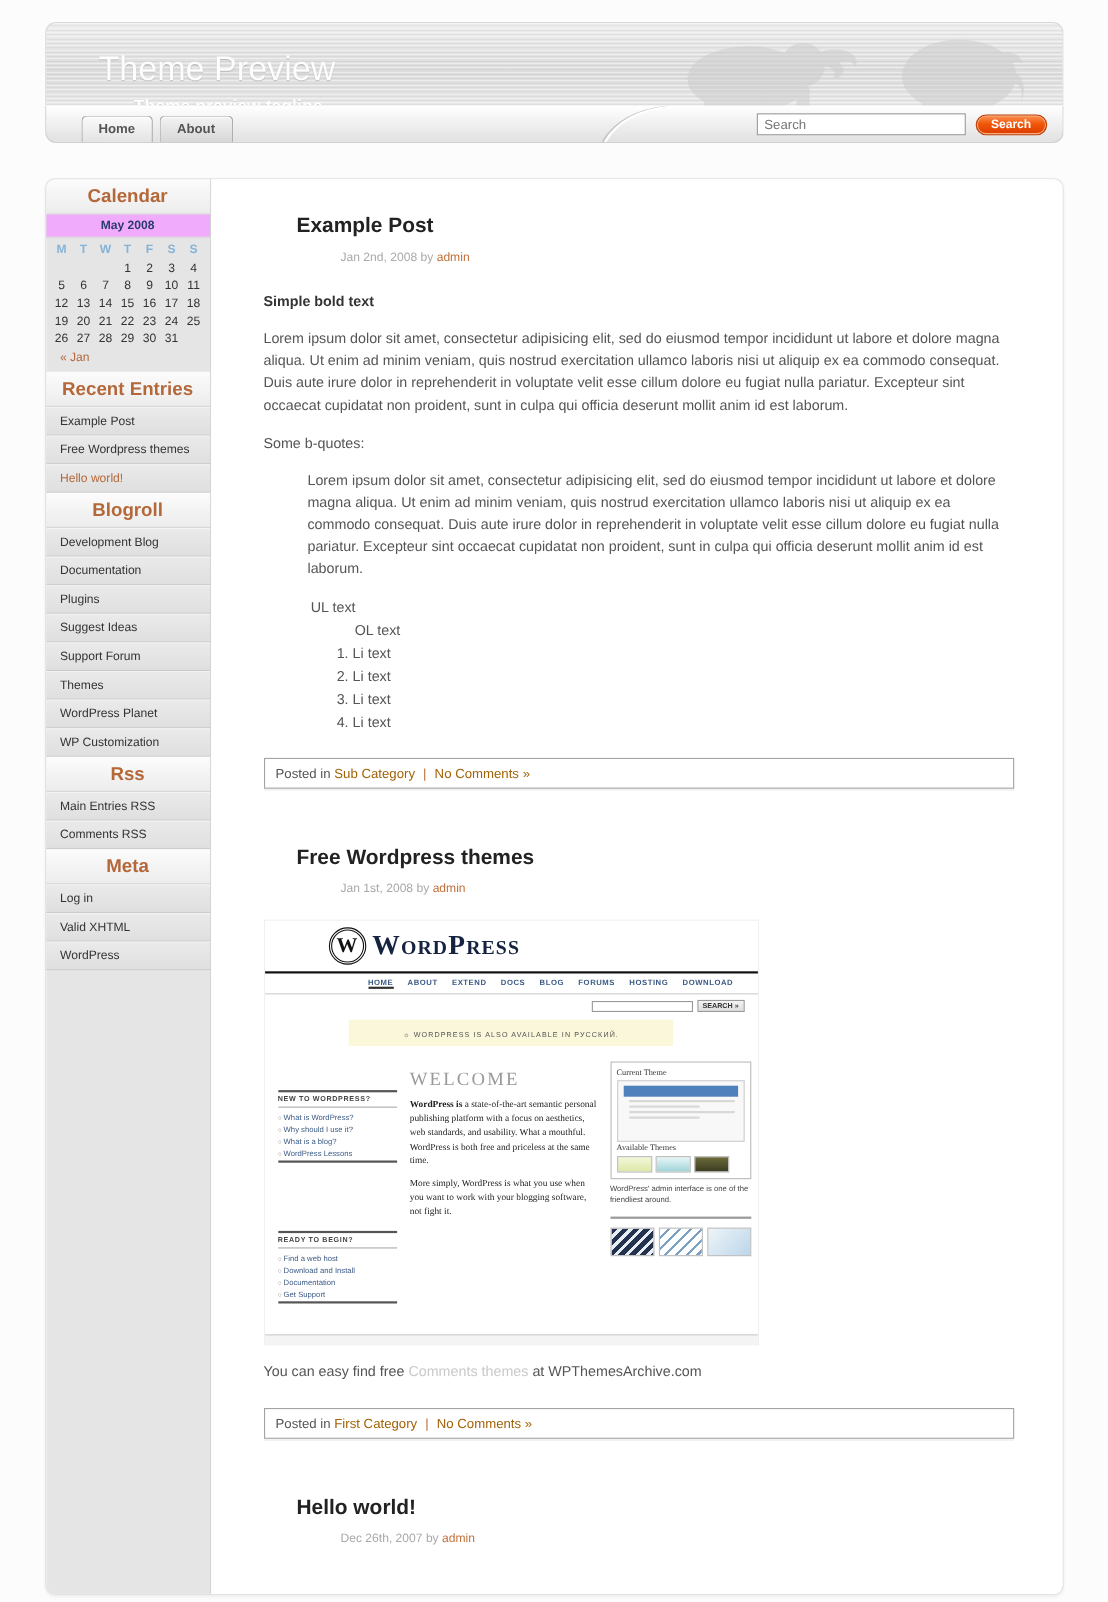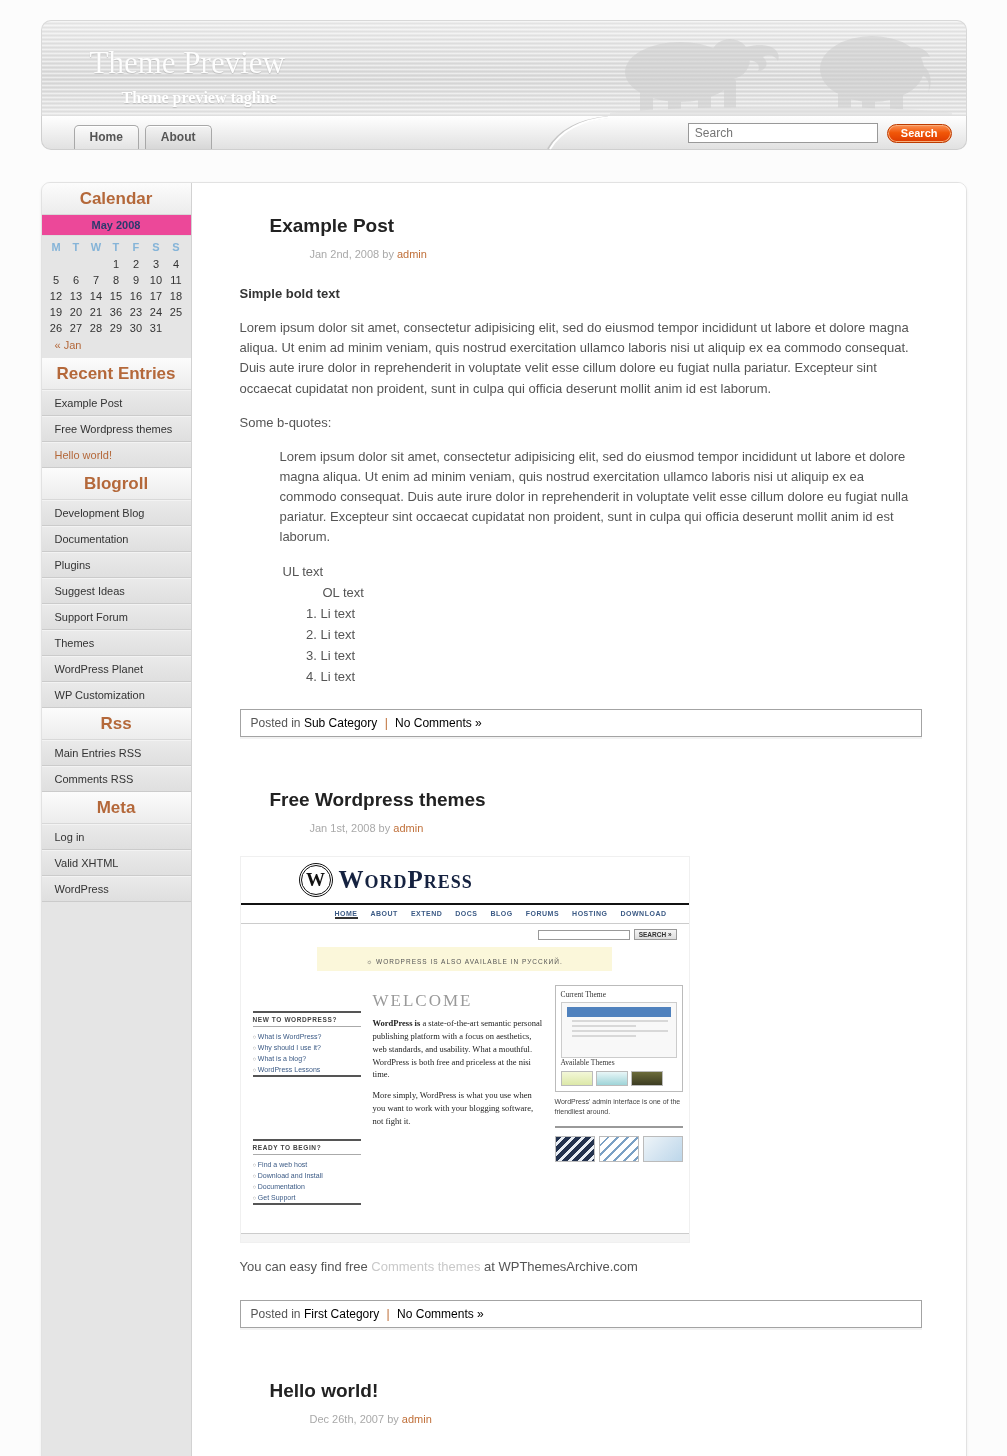--- a/index.html
+++ b/index.html
@@ -6,28 +6,27 @@
   html,body { margin:0; padding:0; }
   body {
     background:#fcfcfc;
     font-family:"Liberation Sans", sans-serif;
     color:#555;
   }
   .container { width:926px; margin:0 auto; padding:20px 0 16px; }
 
   
   .site-header {
-    position:relative; height:96px;
+    position:relative; height:76px;
     border:1px solid #d8d8d8; border-bottom:none;
     border-radius:10px 10px 0 0;
     background:
       repeating-linear-gradient(180deg, rgba(255,255,255,.45) 0 1px, rgba(255,255,255,0) 1px 2px, rgba(0,0,0,.04) 2px 3px, rgba(0,0,0,0) 3px 4px),
       linear-gradient(180deg,#ededed,#dcdcdc 60%,#e8e8e8);
     overflow:hidden;
-    font-family:Liberation Serif, serif;
   }
   .site-title {
     position:absolute; left:48px; top:24px;
     font-size:31px; font-weight:normal; color:#fdfdfd;
     text-shadow:0 1px 1px rgba(0,0,0,.18); margin:0;
   }
   .site-tagline {
     position:absolute; left:80px; top:68px;
     font-size:16px; font-weight:bold; color:#fff;
     text-shadow:0 1px 1px rgba(0,0,0,.15);
@@ -73,21 +72,21 @@
     overflow:hidden;
   }
   .sidebar { width:150px; flex:0 0 150px; background:#e5e5e5; border-right:1px solid #d2d2d2; padding-bottom:40px; }
   .side-heading {
     text-align:center; font-size:17px; font-weight:bold; color:#b4683a;
     padding:6px 0 5px; background:linear-gradient(180deg,#fcfcfc,#ececec);
     border-bottom:1px solid #d8d8d8;
   }
   .cal-caption {
     text-align:center; font-size:11px; font-weight:bold; color:#2b3a6e;
-    padding:4px 0; background:#ec4899; border-bottom:1px solid #dcdcdc;
+    padding:4px 0; background:#f0abfc; border-bottom:1px solid #dcdcdc;
   }
   table.cal { width:94%; margin:2px auto 0; border-collapse:collapse; font-size:11px; }
   .cal th { color:#85b4d8; font-weight:bold; padding:3px 0; text-align:center; }
   .cal td { text-align:center; color:#333; padding:2px 0; }
   .prev-link { display:block; font-size:11px; color:#b4683a; padding:3px 0 7px 13px; text-decoration:none; cursor:pointer; }
   .side-item {
     display:block; font-size:11px; color:#333; text-decoration:none; cursor:pointer;
     padding:6px 4px 6px 13px;
     background:linear-gradient(180deg,#eaeaea,#dfdfdf);
     border-top:1px solid #f3f3f3; border-bottom:1px solid #cbcbcb;
@@ -107,21 +106,21 @@
   .post-body blockquote { margin:14px 0 14px 40px; padding:0; }
   .ul-label { display:block; margin:14px 0 0 43px; }
   .ol-label { display:block; margin:1px 0 0 83px; }
   ol.num { margin:1px 0 0; padding-left:81px; }
   ol.num li { margin:0 0 1px; }
   .postmetadata {
     margin-top:22px; border:1px solid #a3a3a3; background:#fff;
     box-shadow:0 2px 0 rgba(0,0,0,.05);
     padding:6px 10px; font-size:12px; color:#555;
   }
-  .postmetadata a { color:#000000; text-decoration:none; cursor:pointer; }
+  .postmetadata a { color:#a16207; text-decoration:none; cursor:pointer; }
   .cats a:not(:last-child)::after { content:", "; color:#555; }
   .pipe { margin:0 4px; color:#bd6c35; }
   .visited-link { color:#c9c9c9; text-decoration:none; cursor:pointer; }
 
   
   .wpshot {
     width:450px; margin:22px 0 8px; background:#fff; cursor:pointer;
     font-family:"Liberation Serif", serif; color:#222;
     border:1px solid #f0f0f0;
   }
@@ -262,21 +261,21 @@
             <td>14</td>
             <td>15</td>
             <td>16</td>
             <td>17</td>
             <td>18</td>
           </tr>
           <tr>
             <td>19</td>
             <td>20</td>
             <td>21</td>
-            <td>36</td>
+            <td>22</td>
             <td>23</td>
             <td>24</td>
             <td>25</td>
           </tr>
           <tr>
             <td>26</td>
             <td>27</td>
             <td>28</td>
             <td>29</td>
             <td>30</td>
@@ -390,21 +389,21 @@
                 <ul>
                   <li>Find a web host</li>
                   <li>Download and Install</li>
                   <li>Documentation</li>
                   <li>Get Support</li>
                 </ul>
               </div>
             </div>
             <div class="wp-mid">
               <div class="wp-welcome">WELCOME</div>
-              <p><b>WordPress is</b><span> a state-of-the-art semantic personal publishing platform with a focus on aesthetics, web standards, and usability. What a mouthful. WordPress is both free and priceless at the nisi time.</span></p>
+              <p><b>WordPress is</b><span> a state-of-the-art semantic personal publishing platform with a focus on aesthetics, web standards, and usability. What a mouthful. WordPress is both free and priceless at the same time.</span></p>
               <p>More simply, WordPress is what you use when you want to work with your blogging software, not fight it.</p>
             </div>
             <div class="wp-right">
               <div class="wp-themebox">
                 <div class="wp-tb-label">Current Theme</div>
                 <div class="wp-curr">
                   <div class="bar"></div>
                   <div class="ln"></div>
                     <div class="ln short"></div>
                     <div class="ln"></div>

